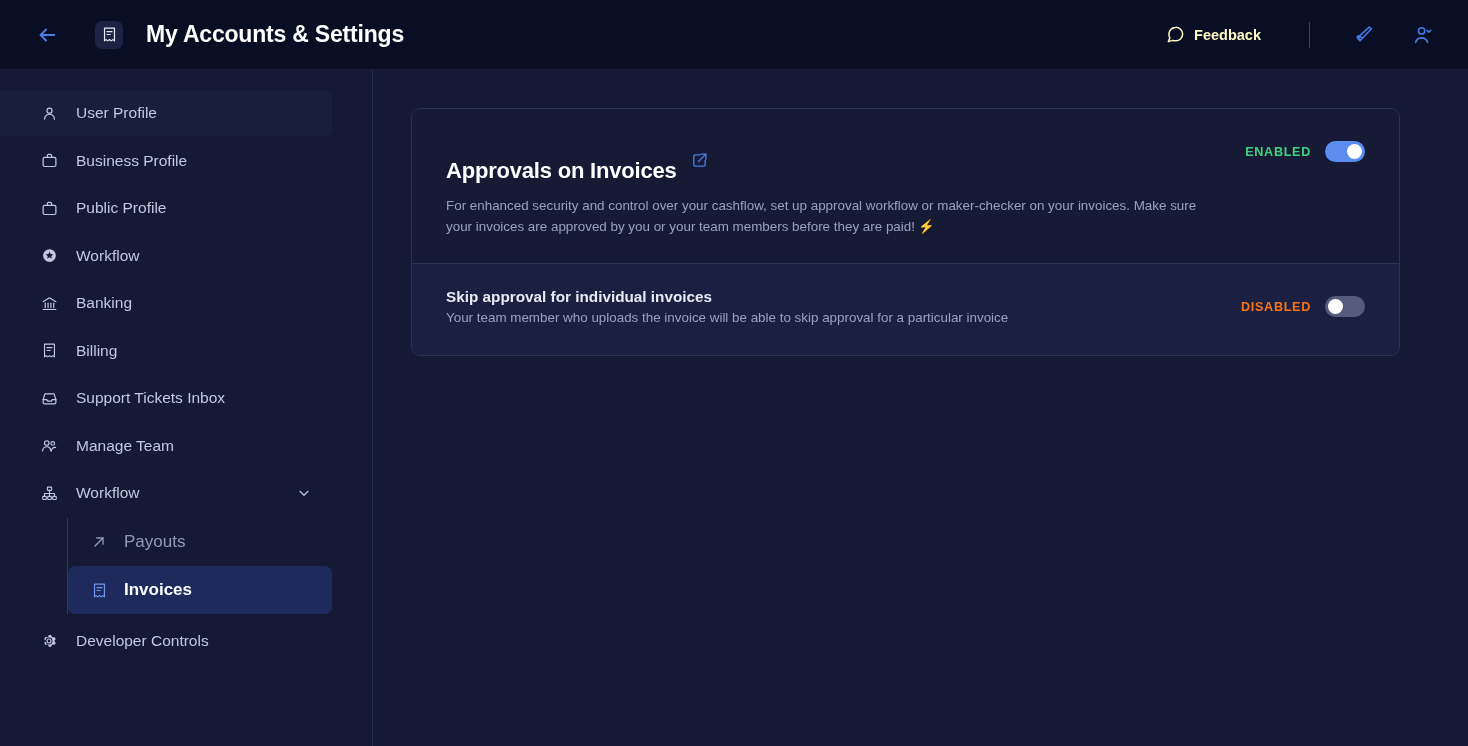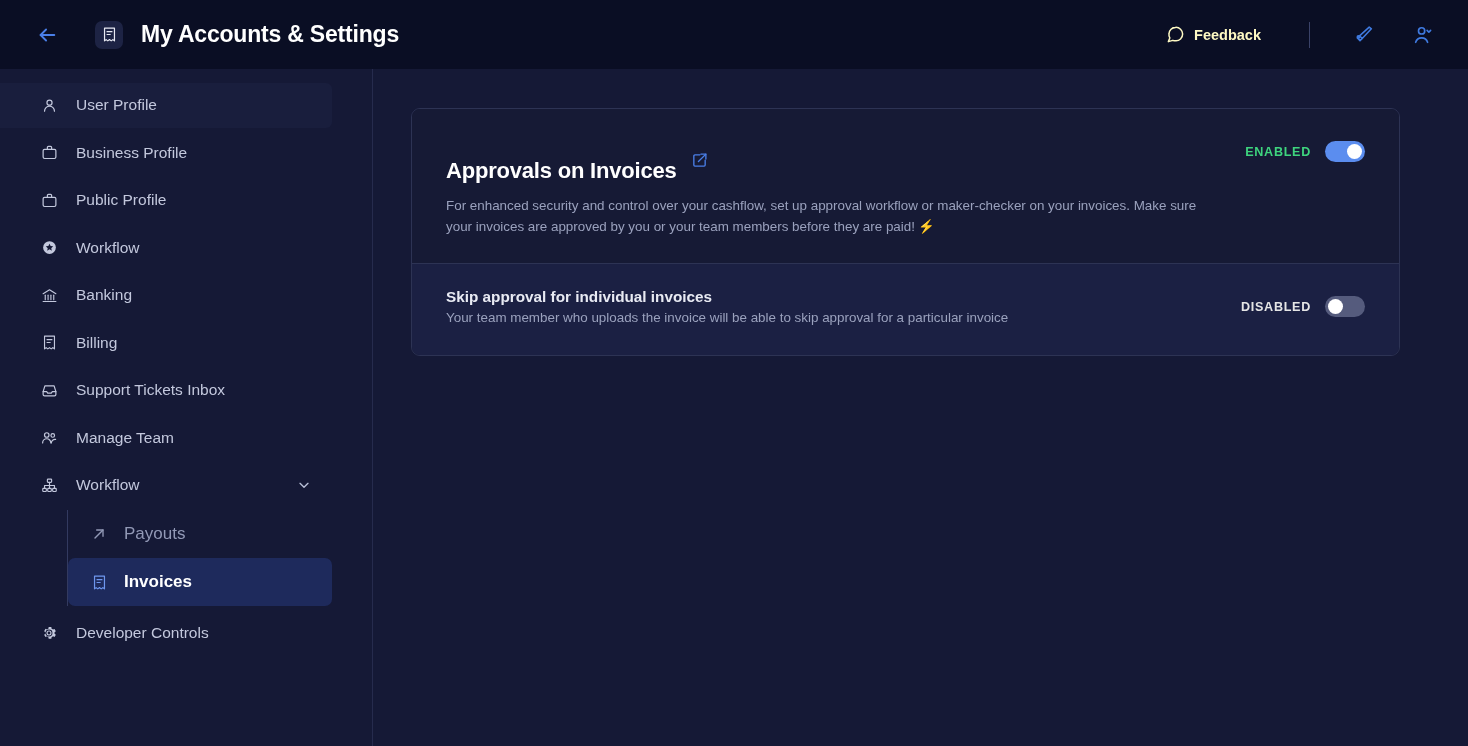--- a/index.html
+++ b/index.html
@@ -23,21 +23,21 @@
     display: flex; align-items: center; justify-content: center;
     color: #4a7fe8; cursor: pointer; flex: 0 0 auto;
   }
   .title-icon {
     width: 28px; height: 28px; border-radius: 7px;
     background: #1d2344;
     display: flex; align-items: center; justify-content: center;
     margin-left: 35px; flex: 0 0 auto;
   }
   .page-title {
-    margin-left: 18px;
+    margin-left: 23px;
     font-size: 23px; font-weight: bold; color: #ffffff;
     letter-spacing: -0.2px; white-space: nowrap;
   }
   .topbar-right {
     margin-left: auto;
     display: flex; align-items: center; gap: 0;
   }
   .feedback {
     display: flex; align-items: center; gap: 9px;
     color: #fef9c3; font-size: 14.5px; font-weight: 600;
@@ -55,21 +55,21 @@
   .icon-btn + .icon-btn { margin-left: 30px; }
 
   
   .body { flex: 1; display: flex; min-height: 0; }
 
   
   .sidebar {
     width: 373px; min-width: 373px;
     background: #151936;
     border-right: 1px solid #262b4d;
-    padding-top: 11px;
+    padding-top: 19px;
     overflow: hidden;
   }
   .nav-item {
     height: 45px;
     display: flex; align-items: center;
     padding-left: 40px;
     color: #c3c8dd; font-size: 15.5px;
     cursor: pointer; position: relative;
     margin: 2.5px 40px 2.5px 0;
     border-radius: 0 6px 6px 0;
@@ -142,21 +142,21 @@
     font-size: 13.4px; color: #9aa1bd; line-height: 1.58;
     max-width: 770px;
   }
   .sub-title { font-size: 15.3px; font-weight: bold; color: #e8eaf3; }
   .sub-desc { margin-top: 4px; font-size: 13.4px; color: #9aa1bd; }
 
   .toggle-wrap { display: flex; align-items: center; gap: 14px; flex: 0 0 auto; padding-left: 30px; }
   .toggle-wrap.top { padding-top: 4px; }
   .tog-label { font-size: 12.6px; font-weight: bold; letter-spacing: 0.7px; }
   .tog-label.on { color: #3ed47e; }
-  .tog-label.off { color: #e5e5e5; }
+  .tog-label.off { color: #f97316; }
   .switch {
     width: 40px; height: 21px; border-radius: 11px;
     position: relative; cursor: pointer; flex: 0 0 auto;
   }
   .switch.on { background: #5b8def; }
   .switch.off { background: #555b7d; }
   .knob {
     position: absolute; top: 3px; width: 15px; height: 15px;
     border-radius: 50%; background: #ffffff;
   }

